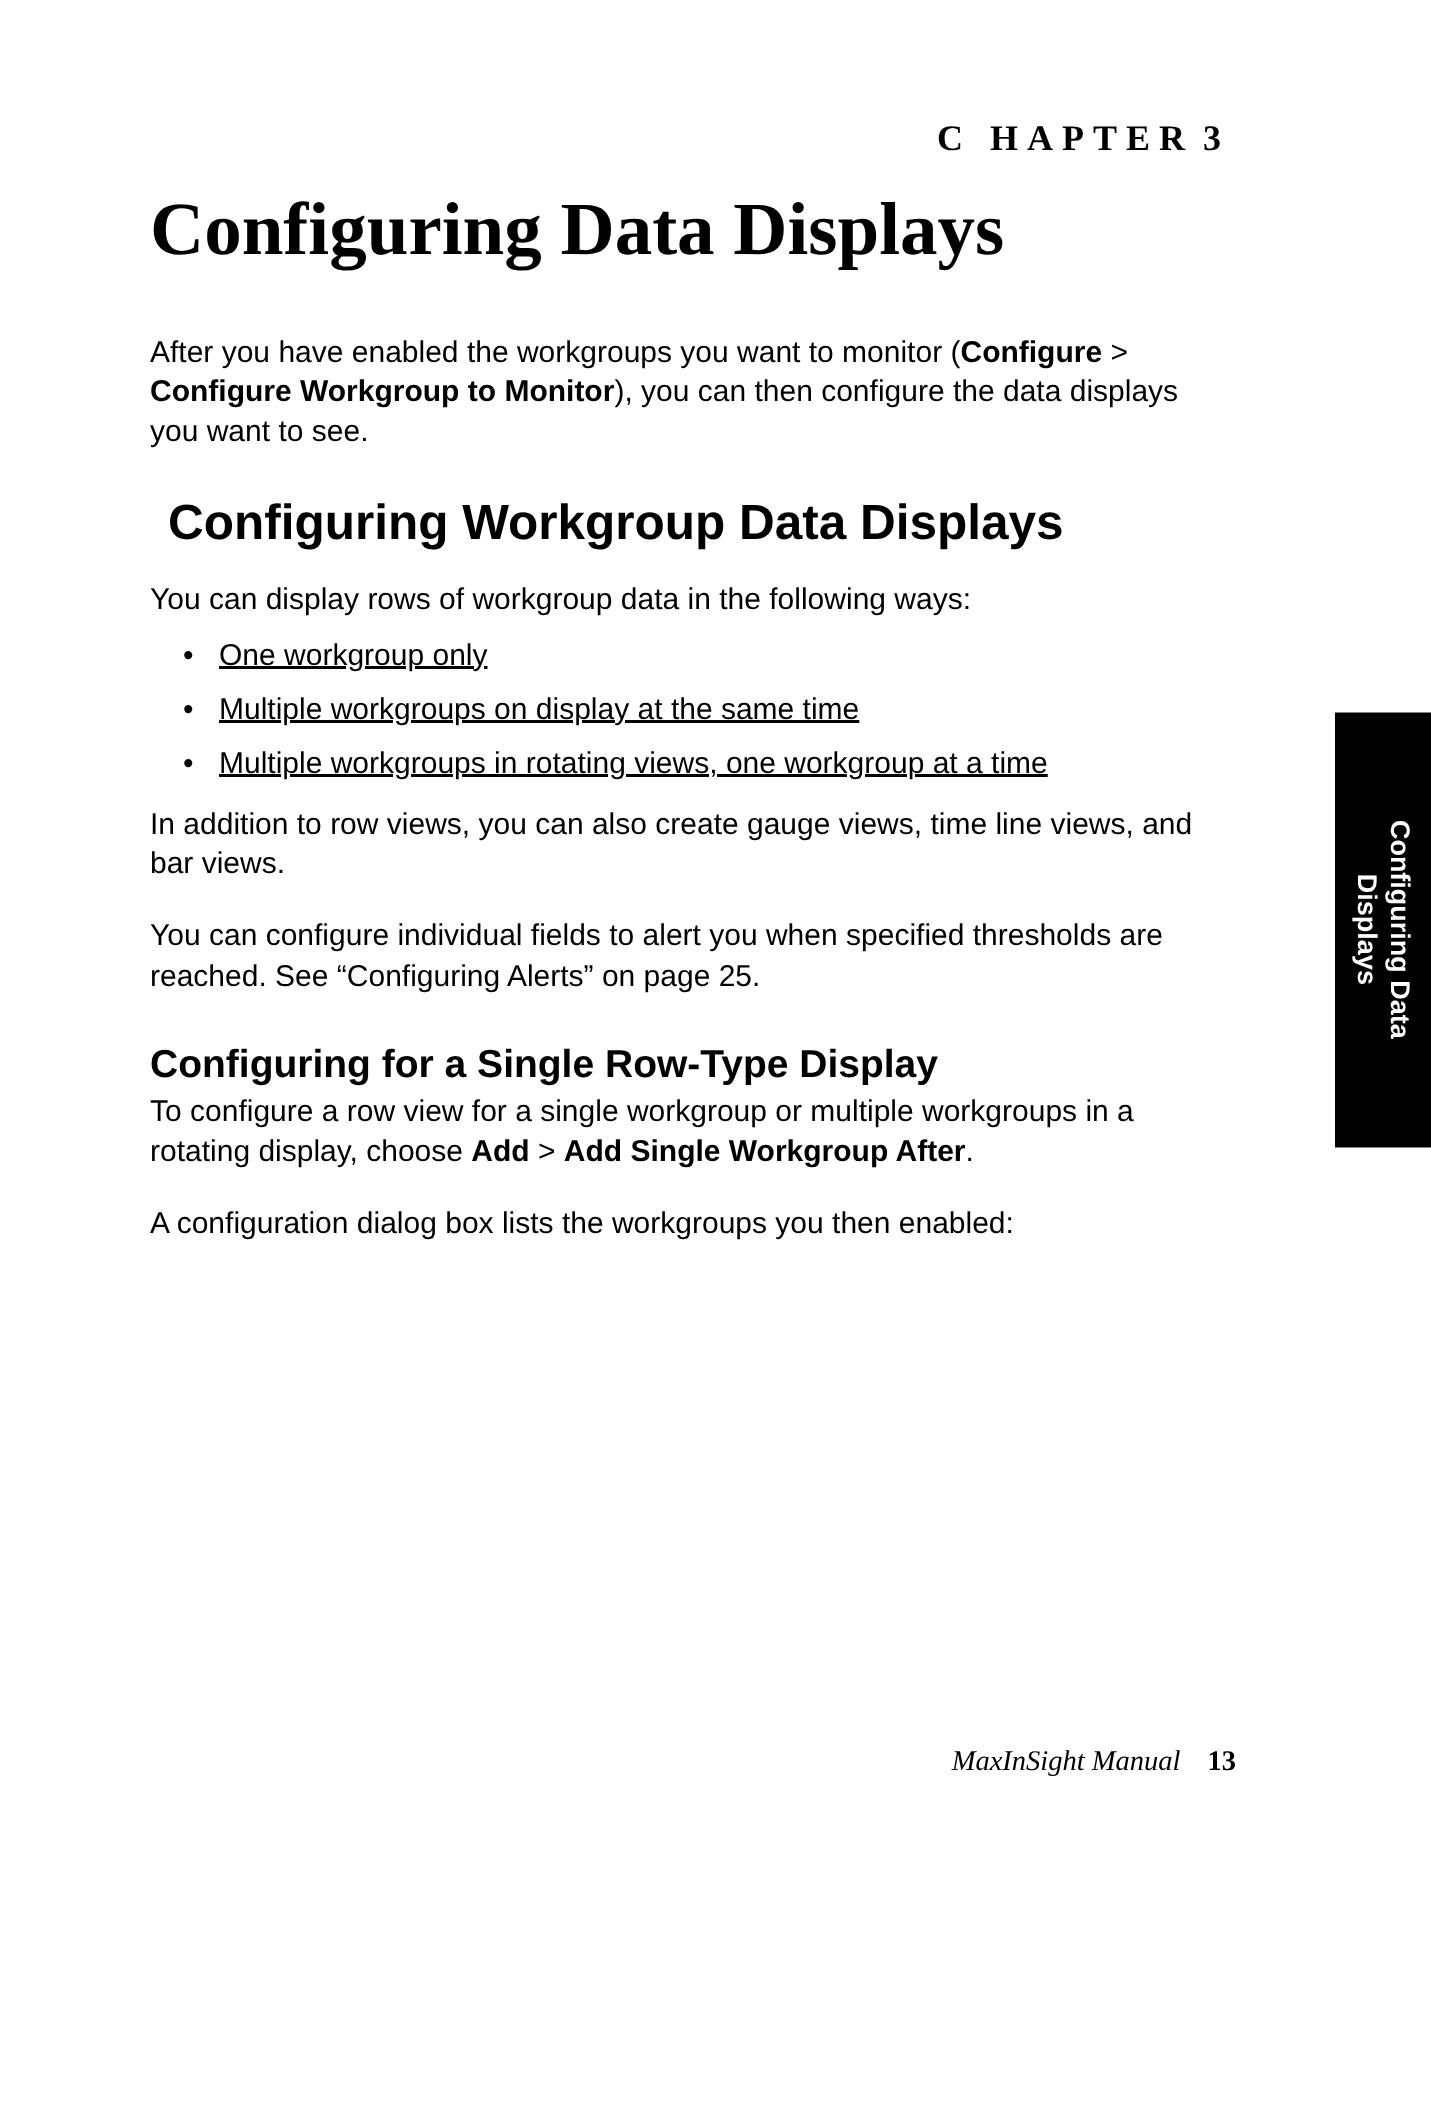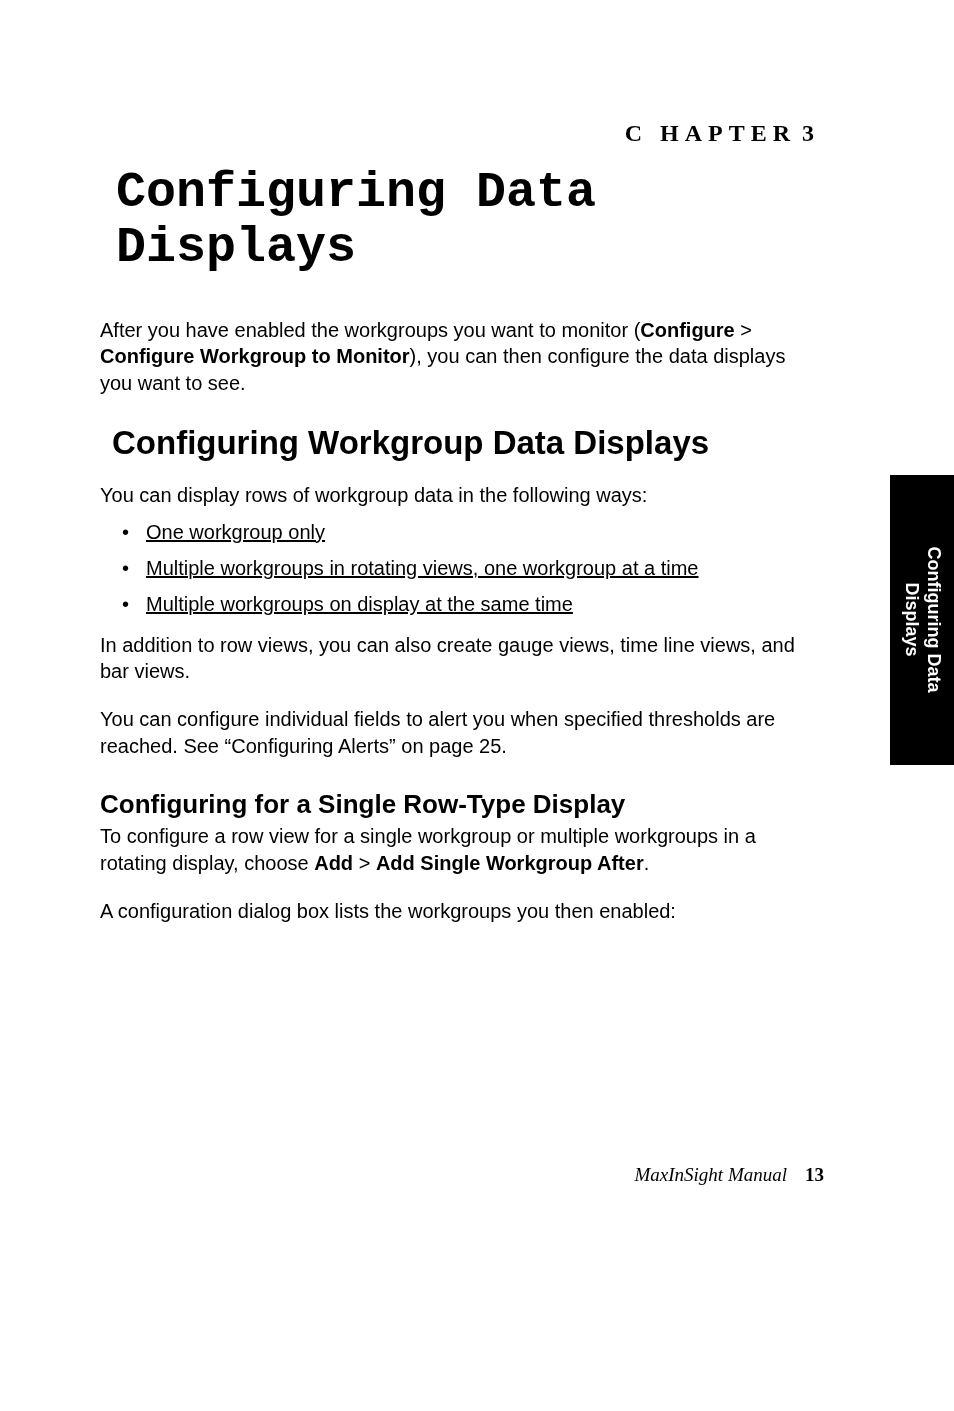--- a/index.html
+++ b/index.html
@@ -11,40 +11,40 @@
     background: #ffffff;
     font-family: Verdana, Geneva, sans-serif;
     color: #000000;
     position: relative;
   }
   .page {
     position: relative;
     width: 954px;
     height: 1256px;
     box-sizing: border-box;
-    padding: 120px 130px 0 100px;
+    padding: 80px 130px 0 100px;
   }
   .chapter-label {
     text-align: right;
     font-family: "Times New Roman", Times, serif;
     font-weight: bold;
     letter-spacing: 6px;
     font-size: 24px;
     margin-bottom: 18px;
     margin-right: 10px;
   }
   .chapter-label .num {
     letter-spacing: 0;
     margin-left: 6px;
   }
   h1.chapter-title {
-    font-family: Liberation Mono, monospace;
+    font-family: Liberation Serif, serif;
     font-weight: bold;
     font-size: 50px;
-    margin: 0 0 42px 16px;
+    margin: 0 0 42px 0;
     line-height: 1.1;
   }
   p.body {
     font-size: 20px;
     line-height: 1.32;
     margin: 0 4px 22px 0;
   }
   p.body.tight { margin-bottom: 10px; }
   h2.section {
     font-family: Arial, Helvetica, sans-serif;
@@ -132,22 +132,22 @@
   <p class="body">
     <span>After you have enabled the workgroups you want to monitor (</span><b>Configure</b><span> &gt; </span><b>Configure Workgroup to Monitor</b><span>), you can then configure the data displays you want to see.</span>
   </p>
 
   <h2 class="section">Configuring Workgroup Data Displays</h2>
 
   <p class="body tight">You can display rows of workgroup data in the following ways:</p>
 
   <ul class="bullets">
     <li>One workgroup only</li>
+    <li>Multiple workgroups on display at the same time</li>
     <li>Multiple workgroups in rotating views, one workgroup at a time</li>
-    <li>Multiple workgroups on display at the same time</li>
   </ul>
 
   <p class="body">In addition to row views, you can also create gauge views, time line views, and bar views.</p>
   <p class="body">You can configure individual fields to alert you when specified thresholds are reached. See “Configuring Alerts” on page 25.</p>
 
   <h3 class="subsection">Configuring for a Single Row-Type Display</h3>
 
   <p class="body">
     <span>To configure a row view for a single workgroup or multiple workgroups in a rotating display, choose </span><b>Add</b><span> &gt; </span><b>Add Single Workgroup After</b><span>.</span>
   </p>

